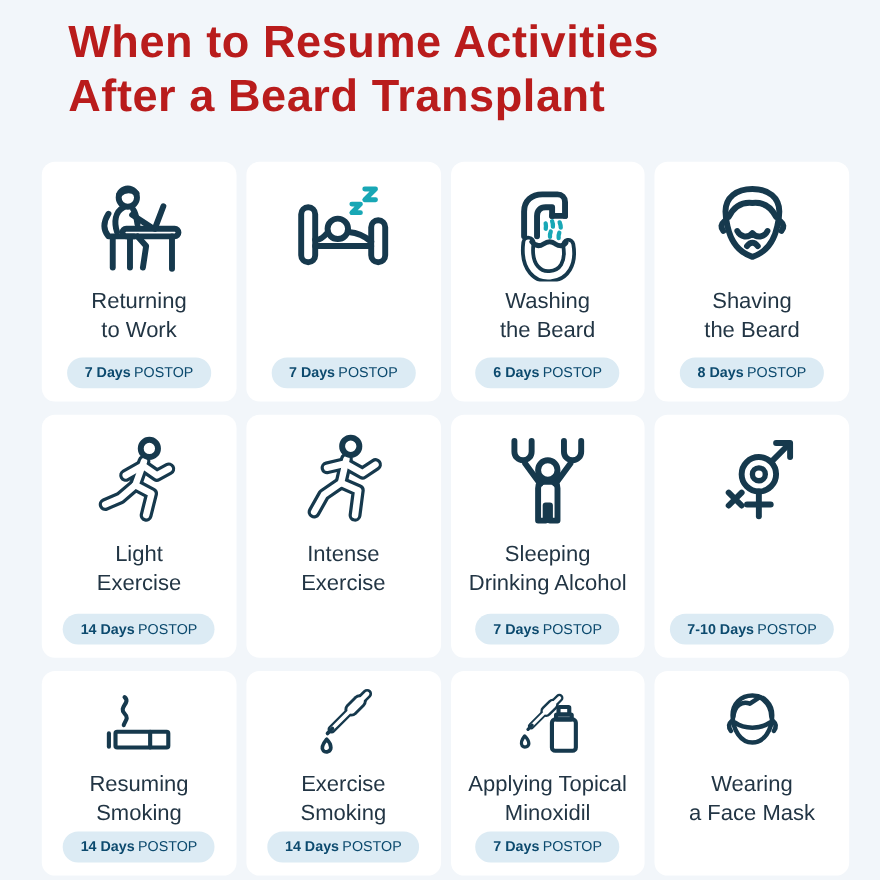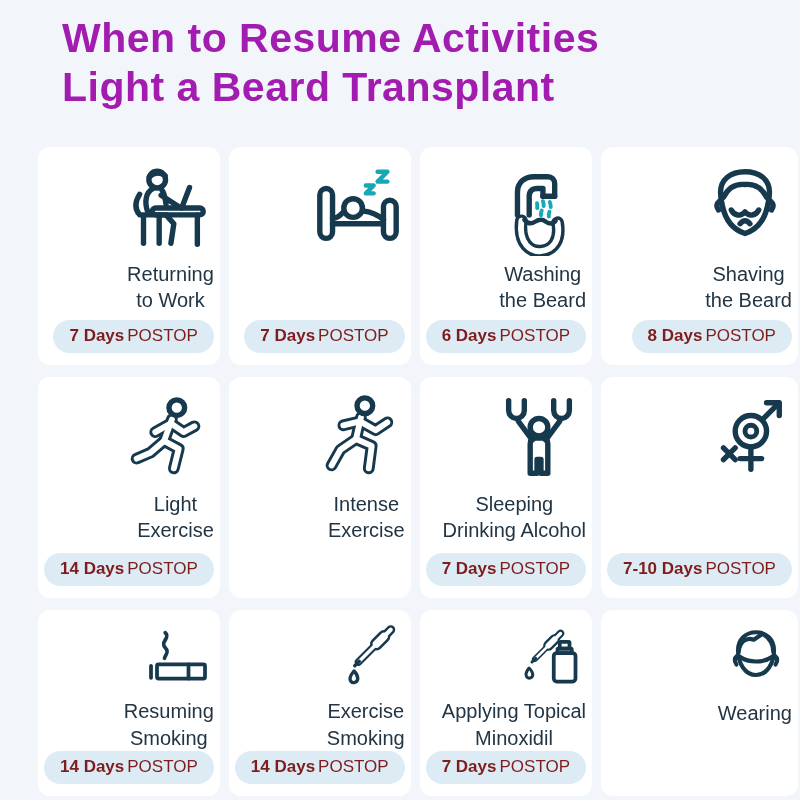--- a/index.html
+++ b/index.html
@@ -4,58 +4,58 @@
 <style>
   html,body { margin:0; padding:0; }
   body {
     width:800px; height:800px;
     background:#f2f6fa;
     font-family:"Liberation Sans", sans-serif;
     position:relative; overflow:hidden;
   }
   .title {
     position:absolute; left:62px; top:14px;
-    font-size:41px; font-weight:700; color:#a21caf;
+    font-size:41px; font-weight:700; color:#b91c1c;
     line-height:1.2; letter-spacing:0.5px;
   }
   .title span { display:block; }
   .grid {
     position:absolute; left:38px; top:147px; width:734px;
     display:grid;
     grid-template-columns:repeat(4,1fr);
     grid-template-rows:218px 221px 186px;
     column-gap:9px; row-gap:12px;
   }
   .card {
     background:#ffffff; border-radius:12px;
-    display:flex; flex-direction:column; align-items:flex-end;
+    display:flex; flex-direction:column; align-items:center;
     padding:12px 6px 12px; box-sizing:border-box;
   }
   .icon-box { height:100px; display:flex; align-items:center; justify-content:center; }
   .icon-box svg { width:94px; height:94px; }
   .row3 .icon-box { height:76px; }
   .row3 .icon-box svg { width:72px; height:72px; }
   .label {
     text-align:center; font-size:20px; line-height:1.32;
     color:#223544; font-weight:500; margin-top:2px;
   }
   .label span { display:block; }
   .badge {
     margin-top:auto; background:#dcebf4; border-radius:999px;
-    padding:6px 16px 7px; font-size:17px; color:#7f1d1d; white-space:nowrap;
+    padding:6px 16px 7px; font-size:13px; color:#0c4a6e; white-space:nowrap;
   }
   .badge .days { font-weight:700; }
   .badge .suffix { font-weight:400; margin-left:3px; }
 </style>
 </head>
 <body>
 
 <div class="title">
   <span>When to Resume Activities</span>
-  <span>Light a Beard Transplant</span>
+  <span>After a Beard Transplant</span>
 </div>
 
 <div class="grid">
 
   <div class="card">
     <div class="icon-box">
       <svg viewBox="0 0 96 96">
         <g fill="none" stroke="#16394d" stroke-width="5.5" stroke-linecap="round" stroke-linejoin="round">
           <path d="M20,33 c-5,8 -5,15 0,21 h24"></path>
           <path d="M24,56 V83"></path>
@@ -332,16 +332,17 @@
           <path d="M48,11 C34,11 24,21 24,35 C24,53 34,68 48,68 C62,68 72,53 72,35 C72,21 62,11 48,11 Z"></path>
           <path d="M25,37 C26,24 35,17 45,21 L57,13 C65,18 71,26 71,37"></path>
           <path d="M23,42 q-6,5 -1,12"></path>
           <path d="M73,42 q6,5 1,12"></path>
           <path d="M27,44 C38,52 58,52 69,44"></path>
         </g>
       </svg>
     </div>
     <div class="label">
       <span>Wearing</span>
+      <span>a Face Mask</span>
     </div>
   </div>
 
 </div>
 
 </body></html>

